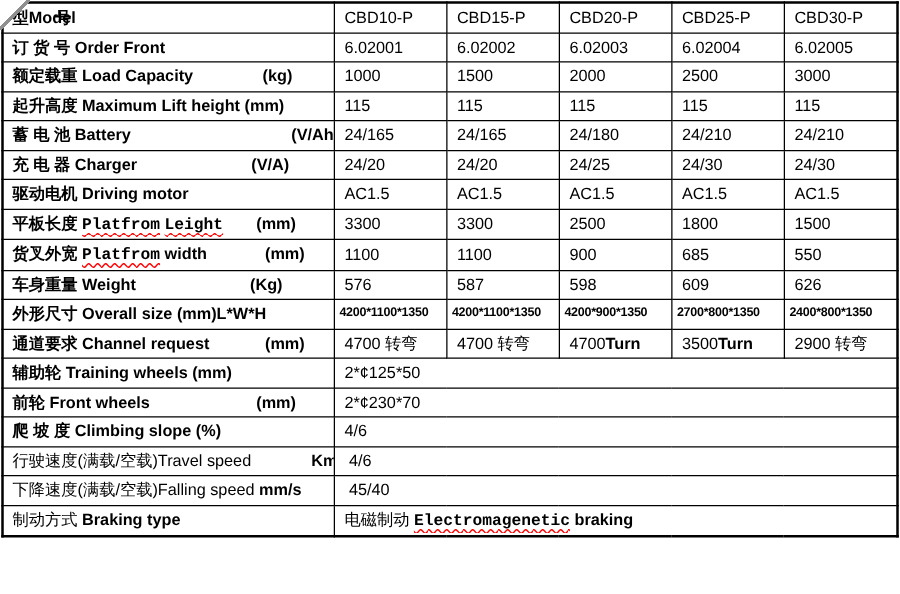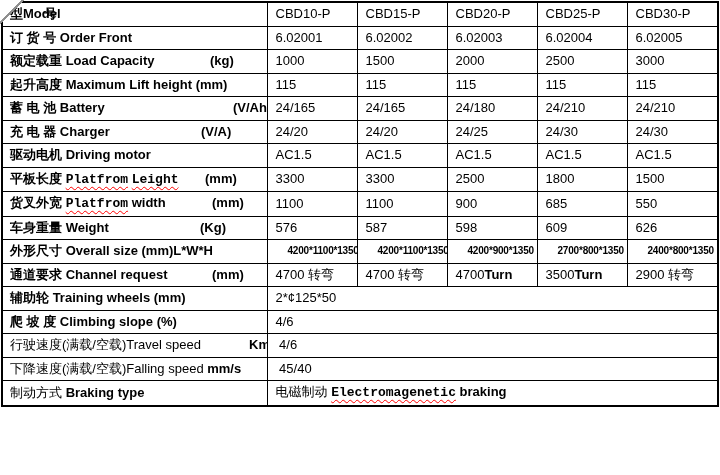--- a/index.html
+++ b/index.html
@@ -15,21 +15,21 @@
   td{
     border:1px solid #000;
     height:22.5px;line-height:22.5px;
     font-size:13px;
     padding:0 0 0 7px;
     white-space:pre;overflow:hidden;
     vertical-align:middle;
     position:relative;
   }
   td.val{padding-left:8px;}
-  td.small{font-size:10px;font-weight:bold;letter-spacing:-0.2px;padding-left:20px;}
+  td.small{font-size:10px;font-weight:bold;letter-spacing:-0.2px;padding-left:4px;}
   td span{white-space:pre;}
   .b{font-weight:bold;}
   .w{
     text-decoration-line:underline;
     text-decoration-style:wavy;
     text-decoration-color:#ff0000;
     text-decoration-thickness:1px;
     text-underline-offset:3px;
     font-family:Liberation Mono, monospace;
   }
@@ -147,20 +147,24 @@
           <td class="val"><span>4700 转弯</span></td>
           <td class="val"><span>4700</span><span class="b">Turn</span></td>
           <td class="val"><span>3500</span><span class="b">Turn</span></td>
           <td class="val"><span>2900 转弯</span></td>
         </tr>
         <tr>
           <td class="lbl"><span class="b">辅助轮 </span><span class="b">Training wheels (mm)</span></td>
           <td colspan="5" class="val"><span>2*¢125*50</span></td>
         </tr>
         <tr>
+          <td class="lbl"><span class="b">前轮 </span><span class="b">Front wheels</span><span class="b abs" style="left: 202px;">(mm)</span></td>
+          <td colspan="5" class="val"><span>2*¢230*70</span></td>
+        </tr>
+        <tr>
           <td class="lbl"><span class="b">爬 坡 度 </span><span class="b">Climbing slope (%)</span></td>
           <td colspan="5" class="val"><span>4/6</span></td>
         </tr>
         <tr>
           <td class="lbl"><span>行驶速度(满载/空载)</span><span>Travel speed</span><span class="b abs" style="left: 212px; margin-left: 34px;">Km/h</span></td>
           <td colspan="5" class="val"><span> 4/6</span></td>
         </tr>
         <tr>
           <td class="lbl"><span>下降速度(满载/空载)</span><span>Falling speed </span><span class="b">mm/s</span></td>
           <td colspan="5" class="val"><span> 45/40</span></td>

